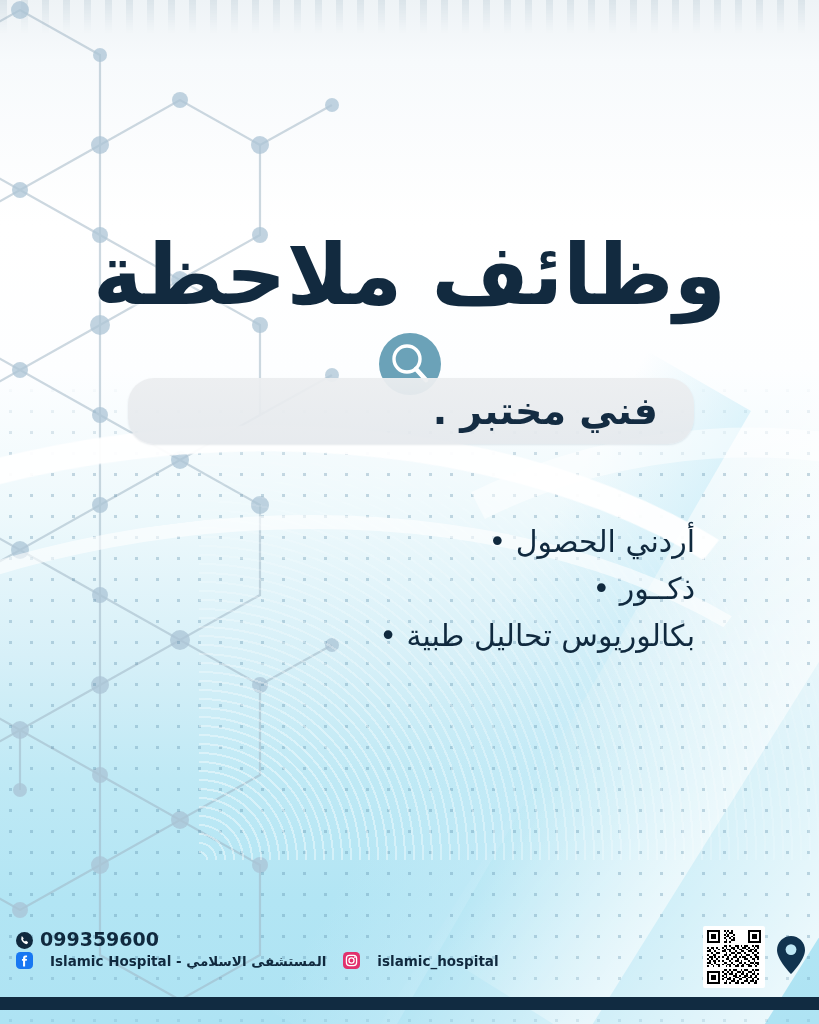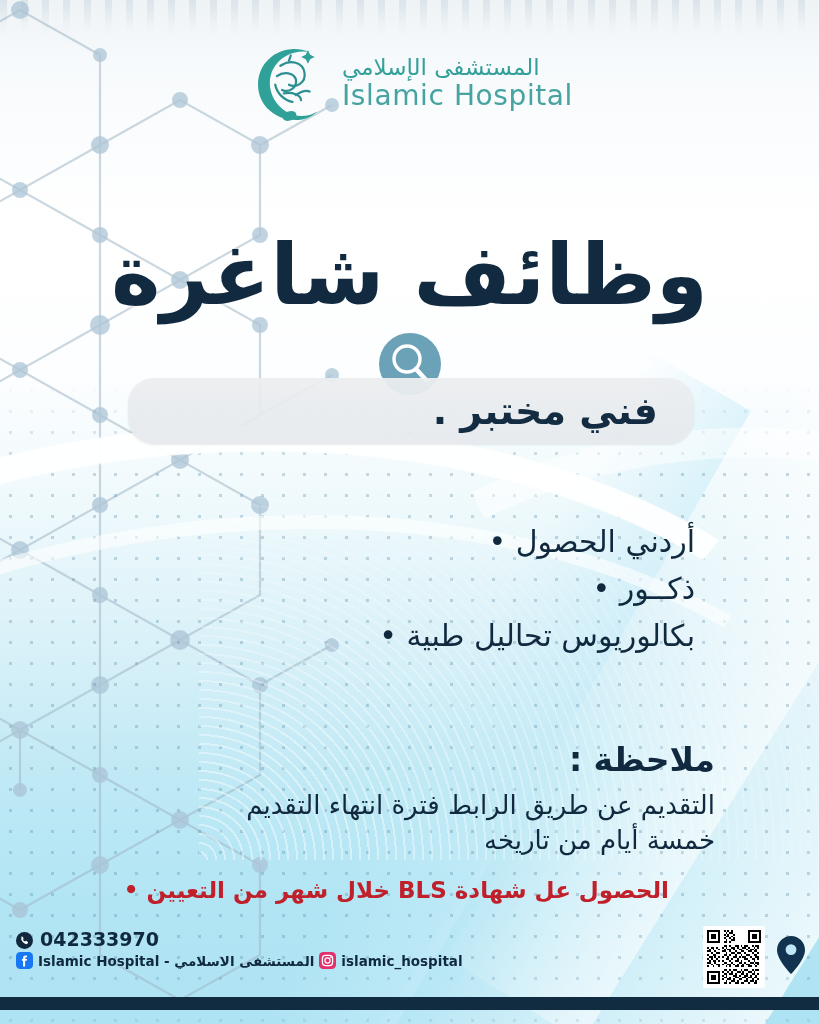--- a/index.html
+++ b/index.html
@@ -155,21 +155,21 @@
     position:absolute;left:0;right:0;bottom:14px;height:86px;
     direction:ltr;
   }
   .contact{
     position:absolute;left:16px;top:4px;
     display:flex;flex-direction:column;gap:2px;
   }
   .crow{display:flex;align-items:center;gap:7px;color:#10293e;}
   .crow-phone{font-size:19px;font-weight:bold;}
   .crow-web{font-size:22px;font-weight:bold;}
-  .crow-social{font-size:13.5px;font-weight:bold;display:flex;align-items:center;gap:5px;}
+  .crow-social{font-size:13.5px;font-weight:bold;display:flex;align-items:center;gap:17px;}
   .crow-social .ar{direction:rtl;}
   .qr-area{
     position:absolute;right:14px;top:2px;display:flex;align-items:center;gap:12px;
   }
   .qr{width:62px;height:62px;background:#fff;padding:4px;border-radius:2px;}
   .qr svg{display:block;}
   .bottombar{
     position:absolute;left:0;right:0;bottom:0;height:13px;background:#112b41;
   }
   .social-ico{width:17px;height:17px;flex:0 0 auto;}
@@ -246,80 +246,53 @@
   <div class="ribbon rb2"></div>
   <div class="ribbon rb3"></div>
   <div class="bg-dots"></div>
   <div class="arcs"></div>
   <div class="swoosh sw1"></div>
   <div class="swoosh sw2"></div>
   <div class="swoosh sw3"></div>
 
   <div class="content">
 
-    <div class="logo">
-      <div class="logo-mark">
-        <svg viewBox="0 0 100 100" xmlns="http://www.w3.org/2000/svg">
-          <path d="M74 14 C44 2 14 22 14 52 C14 76 34 93 58 93 C68 93 77 89 83 83 C72 90 58 90 48 84 C30 74 23 52 31 35 C39 18 58 11 74 14 Z" fill="#2fa198"></path>
-          <path d="M44 86 C40 90 44 95 50 94 C56 93 60 89 58 85 C56 81 48 82 44 86 Z" fill="#2fa198"></path>
-          <g stroke="#2c8f92" stroke-width="2.6" fill="none" stroke-linecap="round">
-            <path d="M40 30 C52 22 66 26 68 38 C70 50 58 56 50 52"></path>
-            <path d="M36 42 C44 36 56 38 58 46 C60 55 50 62 42 58"></path>
-            <path d="M44 62 C54 60 64 64 64 70"></path>
-            <path d="M34 52 C36 62 44 70 54 72"></path>
-            <path d="M50 24 L52 18"></path>
-            <path d="M58 64 C64 60 70 58 74 60"></path>
-          </g>
-          <path d="M72 12 l2.6 5.2 5.2 2.6 -5.2 2.6 -2.6 5.2 -2.6 -5.2 -5.2 -2.6 5.2 -2.6 Z" fill="#2fa198"></path>
-        </svg>
-      </div>
-      <div class="logo-text">
-        <div class="logo-ar">المستشفى الإسلامي</div>
-        <div class="logo-en">Islamic Hospital</div>
-      </div>
-    </div>
-
-    <div class="headline">وظائف شاغرة</div>
+
+    <div class="headline">وظائف ملاحظة</div>
 
     <div class="magnifier">
       <svg viewBox="0 0 62 62" xmlns="http://www.w3.org/2000/svg">
         <circle cx="31" cy="31" r="31" fill="#6ba2b8"></circle>
         <circle cx="28" cy="26" r="13" fill="none" stroke="#ffffff" stroke-width="3.4"></circle>
         <line x1="37" y1="36" x2="47" y2="47" stroke="#ffffff" stroke-width="4.6" stroke-linecap="round"></line>
       </svg>
     </div>
 
     <div class="job-panel">
       <div class="job-title">فني مختبر .</div>
     </div>
 
     <div class="reqs">
       <div class="req-item">أردني الحصول •</div>
       <div class="req-item">ذكــور •</div>
       <div class="req-item">بكالوريوس تحاليل طبية •</div>
     </div>
 
-    <div class="note-head">ملاحظة :</div>
-    <div class="note-body">
-      <div>التقديم عن طريق الرابط فترة انتهاء التقديم</div>
-      <div>خمسة أيام من تاريخه</div>
-    </div>
-    <div class="note-alert">الحصول عل شهادة BLS خلال شهر من التعيين •</div>
 
     <div class="footer">
       <div class="contact">
 
         <div class="crow crow-phone">
           <span class="social-ico">
             <svg viewBox="0 0 20 20" xmlns="http://www.w3.org/2000/svg">
               <circle cx="10" cy="10" r="10" fill="#10293e"></circle>
               <path d="M6.2 5.6c.5-.5 1.3-.4 1.7.2l.9 1.3c.3.4.2 1-.2 1.3l-.5.4c.5 1.1 1.4 2 2.5 2.5l.4-.5c.3-.4.9-.5 1.3-.2l1.3.9c.6.4.7 1.2.2 1.7l-.6.6c-.5.5-1.2.6-1.8.3-2.3-1-4.2-2.9-5.2-5.2-.3-.6-.2-1.3.3-1.8l-.3-1.5z" fill="#fff"></path>
             </svg>
           </span>
-          <span>042333970</span>
+          <span>099359600</span>
         </div>
 
 
         <div class="crow crow-social">
           <span class="social-ico">
             <svg viewBox="0 0 20 20" xmlns="http://www.w3.org/2000/svg">
               <rect x="0" y="0" width="20" height="20" rx="5" fill="#1877f2"></rect>
               <path d="M12.6 10.3h-1.9V17H8.3v-6.7H7V8.2h1.3V7c0-1.8.8-2.9 2.9-2.9h1.8v2.1h-1.1c-.8 0-.9.3-.9.9v1.1h2l-.4 2.1z" fill="#fff"></path>
             </svg>
           </span>

